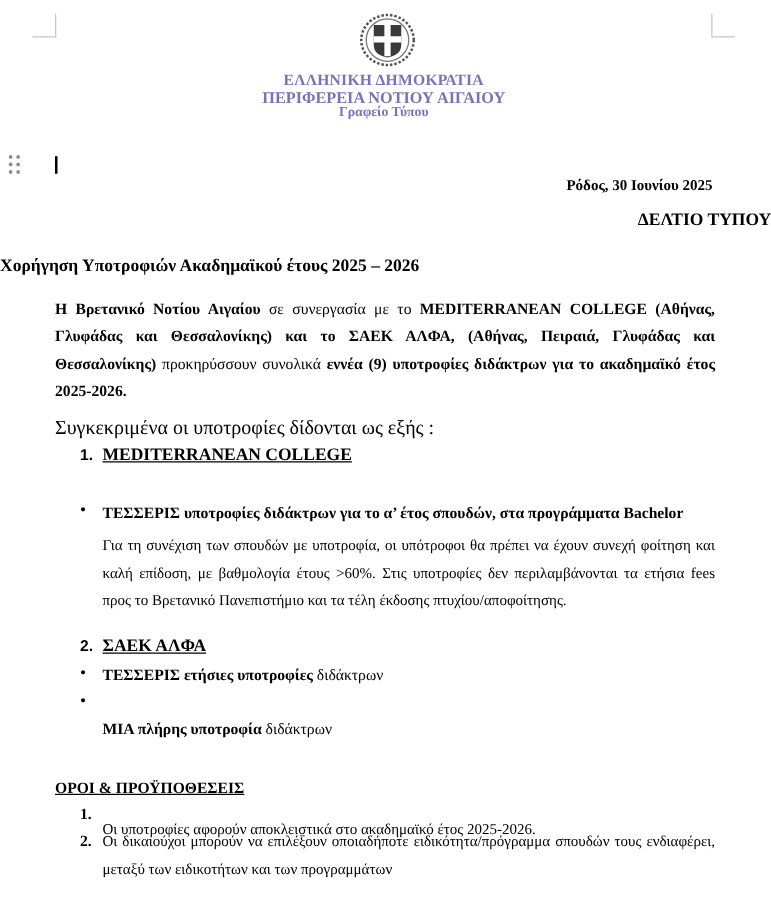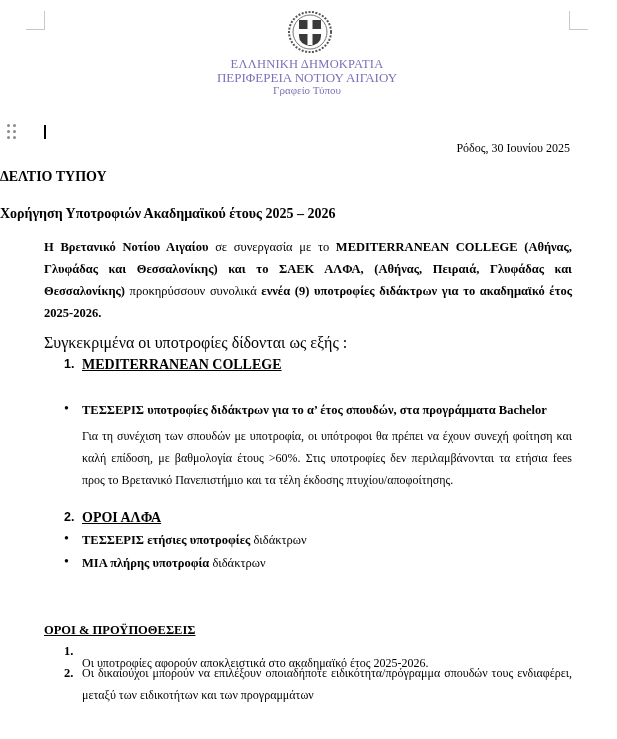--- a/index.html
+++ b/index.html
@@ -6,27 +6,27 @@
   body { width:617px; height:739px; position:relative; overflow:hidden;
          font-family:"Liberation Serif", "DejaVu Serif", serif; color:#000; }
   .corner { position:absolute; width:18px; height:18px; border-color:#c8c8c8; border-style:solid; border-width:0; }
   .corner.tl { left:26px; top:11px; border-right-width:1px; border-bottom-width:1px; }
   .corner.tr { left:569px; top:11px; border-left-width:1px; border-bottom-width:1px; }
   .drag-handle { position:absolute; left:7px; top:124px; width:12px; height:16px; }
   .drag-handle i { position:absolute; width:3px; height:3px; background:#8a8a8a; border-radius:50%; }
   .caret { position:absolute; left:44px; top:125px; width:2px; height:14px; background:#000; }
 
   .logo { position:absolute; left:285px; top:10px; width:50px; height:44px; }
-  .header { position:absolute; left:0; width:614px; text-align:center; color:#7a72b8; font-weight:normal; }
+  .header { position:absolute; left:0; width:614px; text-align:center; color:#7a72b8; font-weight:bold; }
   .h1 { top:57px; font-size:12.5px; letter-spacing:0.2px; }
   .h2 { top:70px; font-size:13px; }
   .h3 { top:84px; font-size:11px; }
 
-  .date { position:absolute; right:47px; top:141px; font-size:12px; }
-  .title { position:absolute; left:0; width:617px; text-align:left; top:169px; font-size:14px; font-weight:bold; }
+  .date { position:absolute; right:47px; top:141px; font-size:12px;font-weight:bold; }
+  .title { position:absolute; left:0; width:617px; text-align:right; top:169px; font-size:14px; font-weight:bold; }
   .subtitle { position:absolute; left:0; width:617px; text-align:left; top:206px; font-size:14px; font-weight:bold; }
 
   .para { position:absolute; left:44px; width:528px; top:236px; font-size:12.5px; line-height:22px; text-align:justify; }
   .para b { font-weight:bold; }
   .intro2 { position:absolute; left:44px; top:334px; font-size:16px; }
 
   .sec-num { position:absolute; font-family:"Liberation Sans", sans-serif; font-weight:bold; font-size:12.5px; }
   .sec-title { position:absolute; font-weight:bold; font-size:14px; text-decoration:underline; }
   .bullet { position:absolute; font-size:14px; }
   .bl { position:absolute; font-size:12.5px; }
@@ -72,23 +72,23 @@
 <div class="para"><b>Η Βρετανικό Νοτίου Αιγαίου</b><span> σε συνεργασία με το </span><b>MEDITERRANEAN  COLLEGE (Αθήνας, Γλυφάδας και Θεσσαλονίκης) και το ΣΑΕΚ ΑΛΦΑ, (Αθήνας, Πειραιά, Γλυφάδας και Θεσσαλονίκης)</b><span> προκηρύσσουν συνολικά </span><b>εννέα (9)  υποτροφίες διδάκτρων για το ακαδημαϊκό έτος 2025-2026.</b></div>
 <div class="intro2">Συγκεκριμένα οι υποτροφίες δίδονται ως εξής :</div>
 
 <div class="sec-num" style="left:64px;top:357px;">1.</div>
 <div class="sec-title" style="left:82px;top:357px;">MEDITERRANEAN COLLEGE</div>
 <div class="bullet" style="left:64px;top:401px;">•</div>
 <div class="bl" style="left:82px;top:403px;"><b>ΤΕΣΣΕΡΙΣ υποτροφίες διδάκτρων για το α’ έτος σπουδών, στα προγράμματα Bachelor</b><span></span></div>
 <div class="detail">Για τη συνέχιση των σπουδών με υποτροφία, οι υπότροφοι θα πρέπει να έχουν συνεχή φοίτηση και καλή επίδοση, με βαθμολογία έτους &gt;60%. Στις υποτροφίες δεν περιλαμβάνονται τα ετήσια fees προς το Βρετανικό Πανεπιστήμιο και τα τέλη έκδοσης πτυχίου/αποφοίτησης.</div>
 
 <div class="sec-num" style="left:64px;top:510px;">2.</div>
-<div class="sec-title" style="left:82px;top:510px;">ΟΡΟΙ ΑΛΦΑ</div>
+<div class="sec-title" style="left:82px;top:510px;">ΣΑΕΚ ΑΛΦΑ</div>
 <div class="bullet" style="left:64px;top:531px;">•</div>
 <div class="bl" style="left:82px;top:533px;"><b>ΤΕΣΣΕΡΙΣ ετήσιες υποτροφίες</b><span> διδάκτρων</span></div>
 <div class="bullet" style="left:64px;top:554px;">•</div>
-<div class="bl" style="left:82px;top:556px;text-align:right;"><b>ΜΙΑ πλήρης υποτροφία</b><span> διδάκτρων</span></div>
+<div class="bl" style="left:82px;top:576px;text-align:right;"><b>ΜΙΑ πλήρης υποτροφία</b><span> διδάκτρων</span></div>
 
 <div class="terms-title">ΟΡΟΙ &amp; ΠΡΟΫΠΟΘΕΣΕΙΣ</div>
 <div class="tnum" style="left:64px;top:644px;">1.</div>
 <div class="titem" style="top:640px;margin-top:12px;">Οι υποτροφίες αφορούν αποκλειστικά στο ακαδημαϊκό έτος 2025-2026.</div>
 <div class="tnum" style="left:64px;top:666px;">2.</div>
 <div class="titem" style="top:662px;">Οι δικαιούχοι μπορούν να επιλέξουν οποιαδήποτε ειδικότητα/πρόγραμμα σπουδών τους ενδιαφέρει, μεταξύ των ειδικοτήτων και των προγραμμάτων</div>
 
 </body></html>

